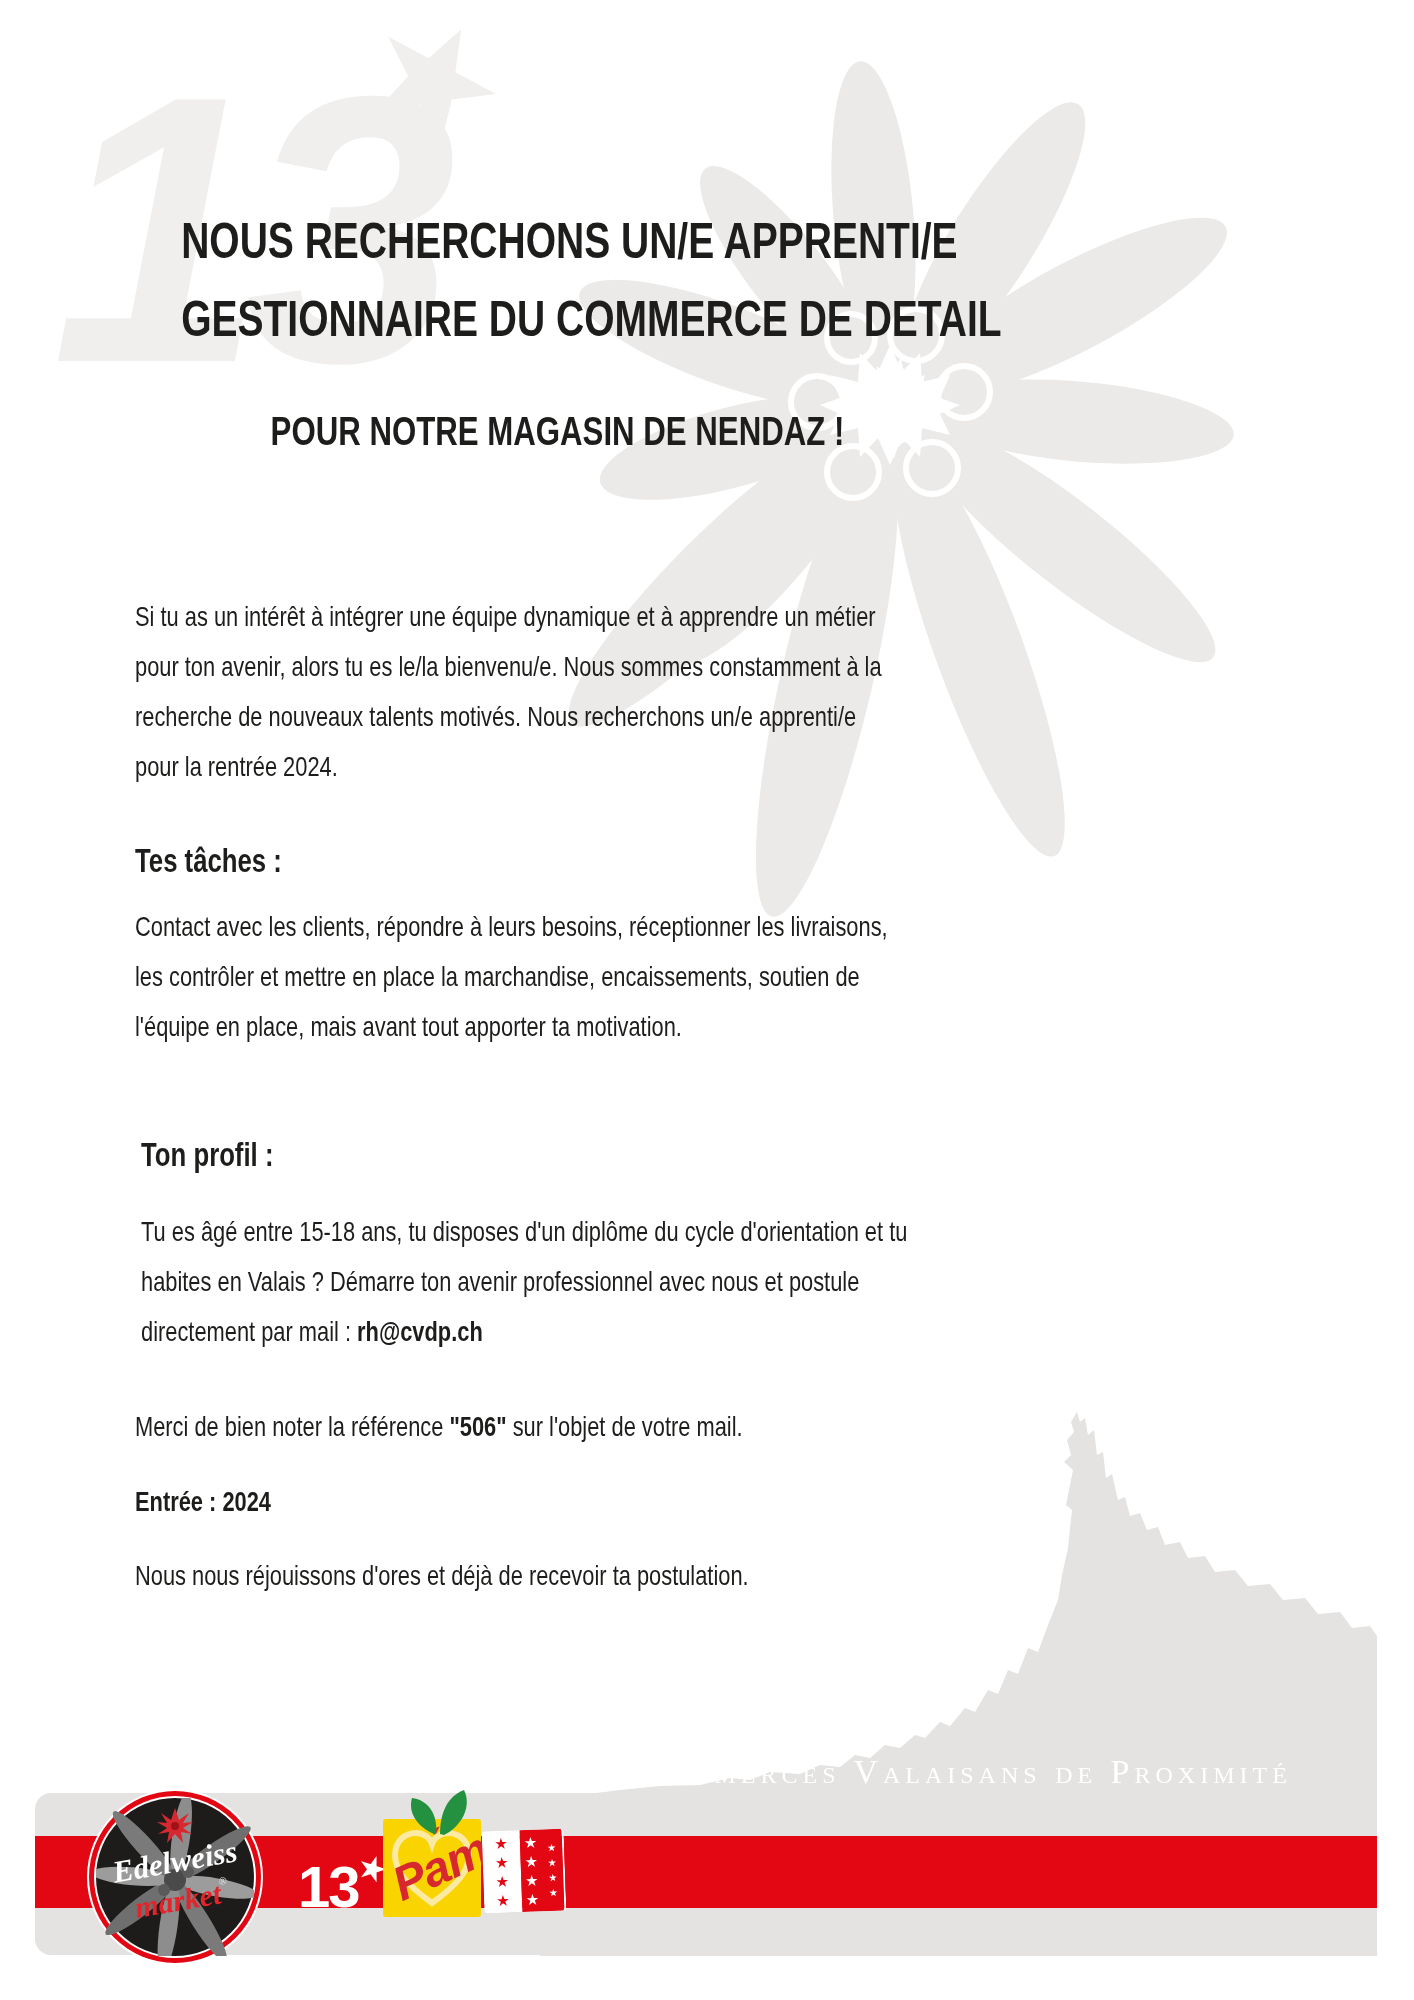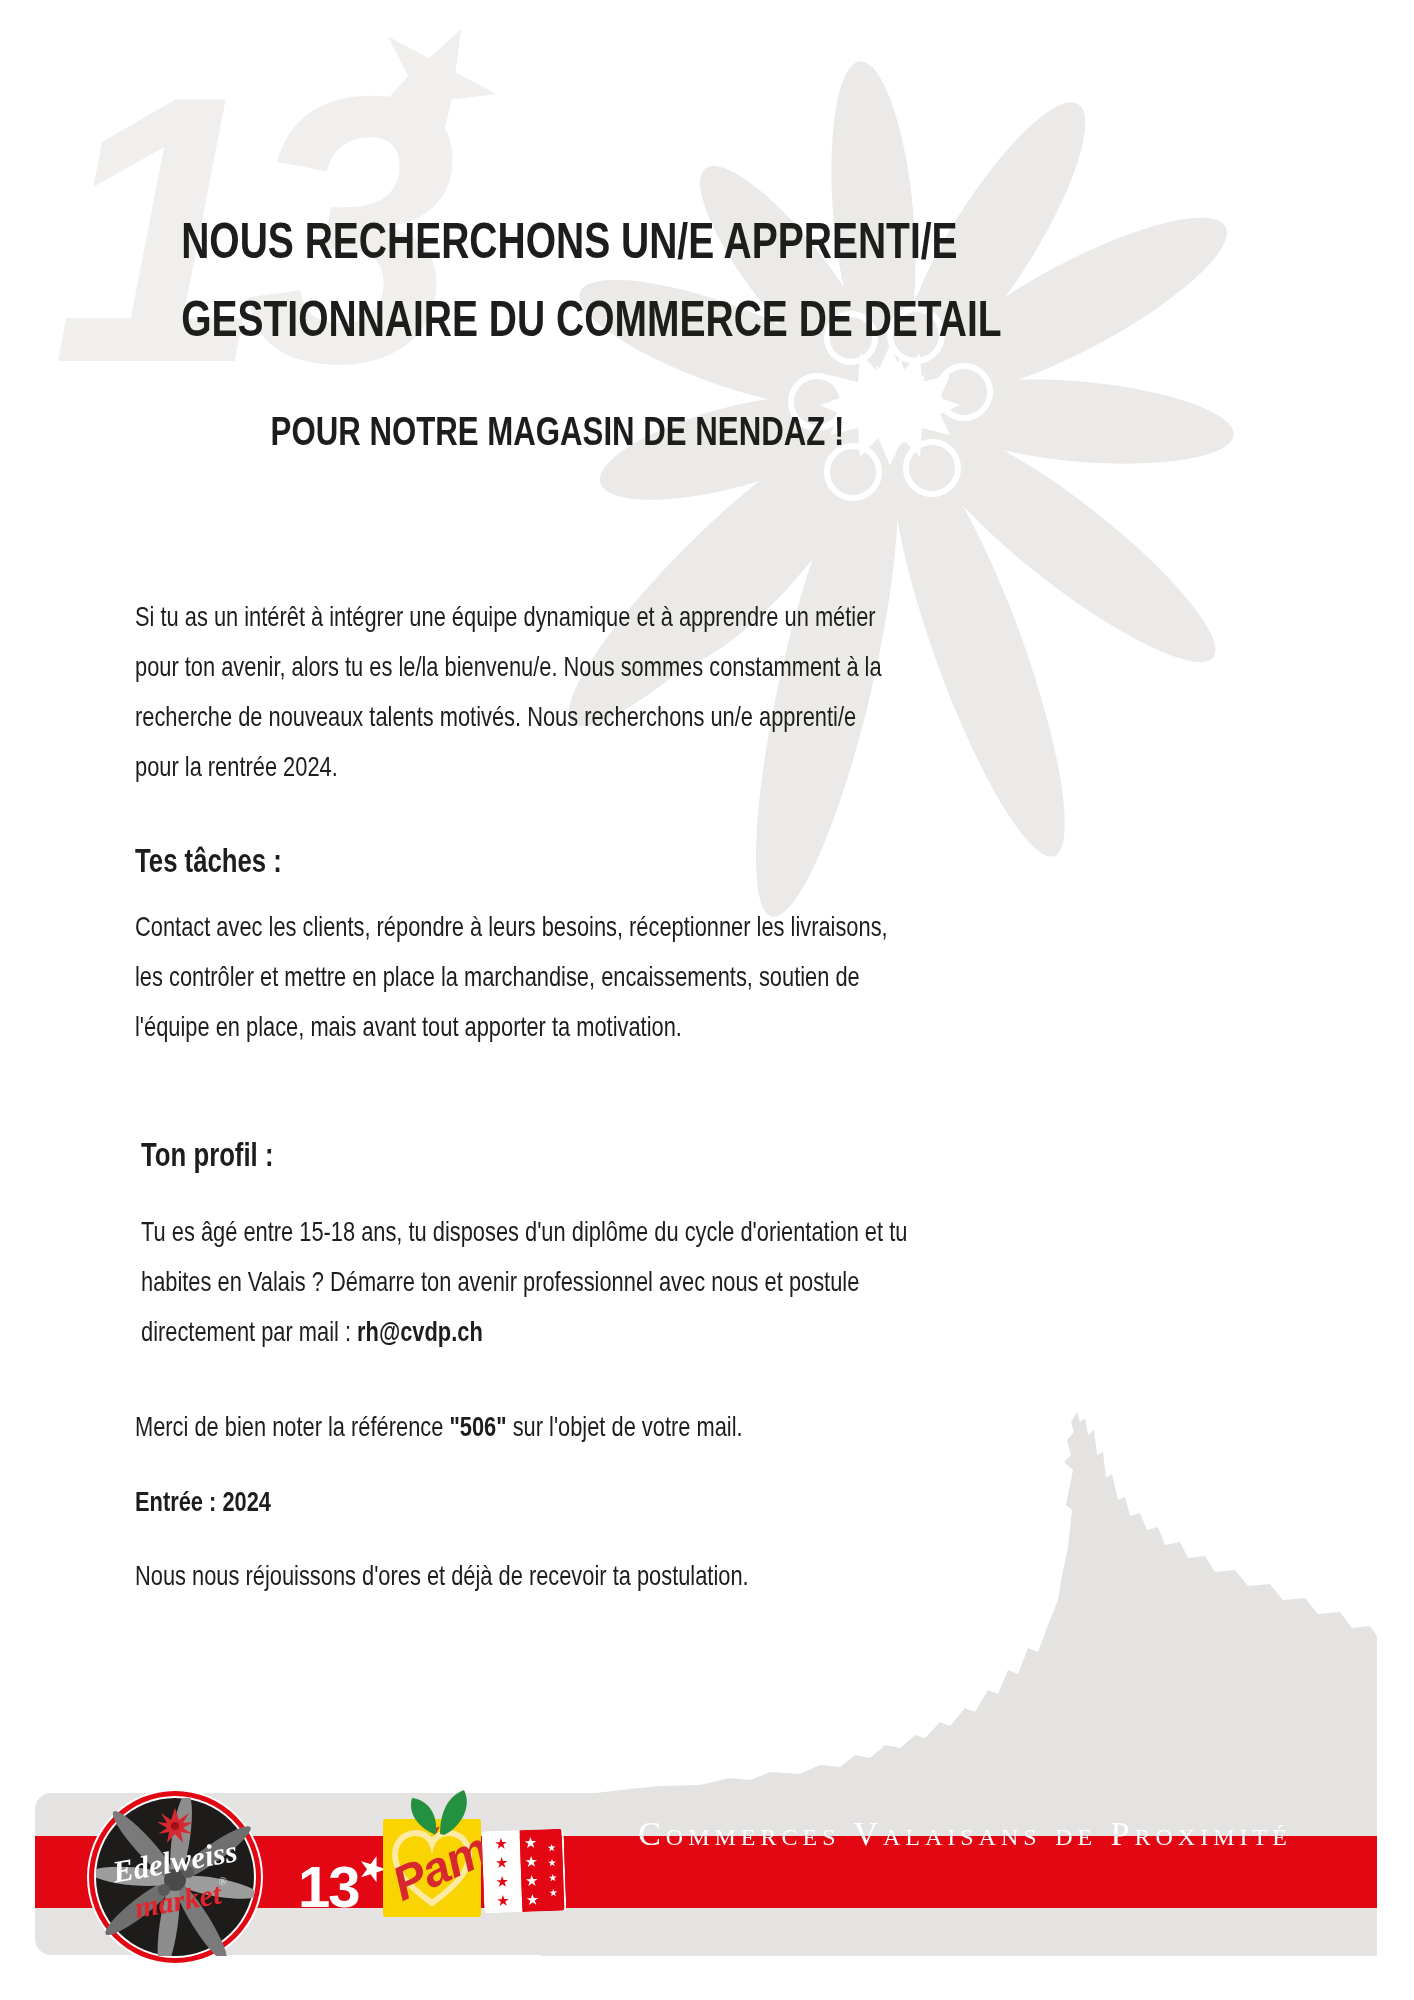--- a/index.html
+++ b/index.html
@@ -98,21 +98,21 @@
     border-right:2px solid #ffffff;
   }
   .flag-white{width:38px;background:#ffffff;display:flex;flex-direction:column;
     align-items:center;justify-content:center;gap:1px;}
   .flag-red{width:42px;background:#e30613;display:flex;}
   .flag-col{display:flex;flex-direction:column;align-items:center;justify-content:center;gap:1px;flex:1;}
   .star-red{color:#e30613;font-size:15px;line-height:18px;}
   .star-white{color:#ffffff;font-size:15px;line-height:18px;}
   .star-white-sm{color:#ffffff;font-size:10px;line-height:14px;}
   .slogan{
-    position:absolute;left:560px;top:1811px;width:810px;z-index:3;
+    position:absolute;left:560px;top:1749px;width:810px;z-index:3;
     text-align:center;color:#ffffff;
     font-family:"Liberation Serif", serif;
     font-variant:small-caps;letter-spacing:5px;
     font-size:34px;line-height:46px;
   }
 </style>
 </head>
 <body>
 
 <div class="page">

